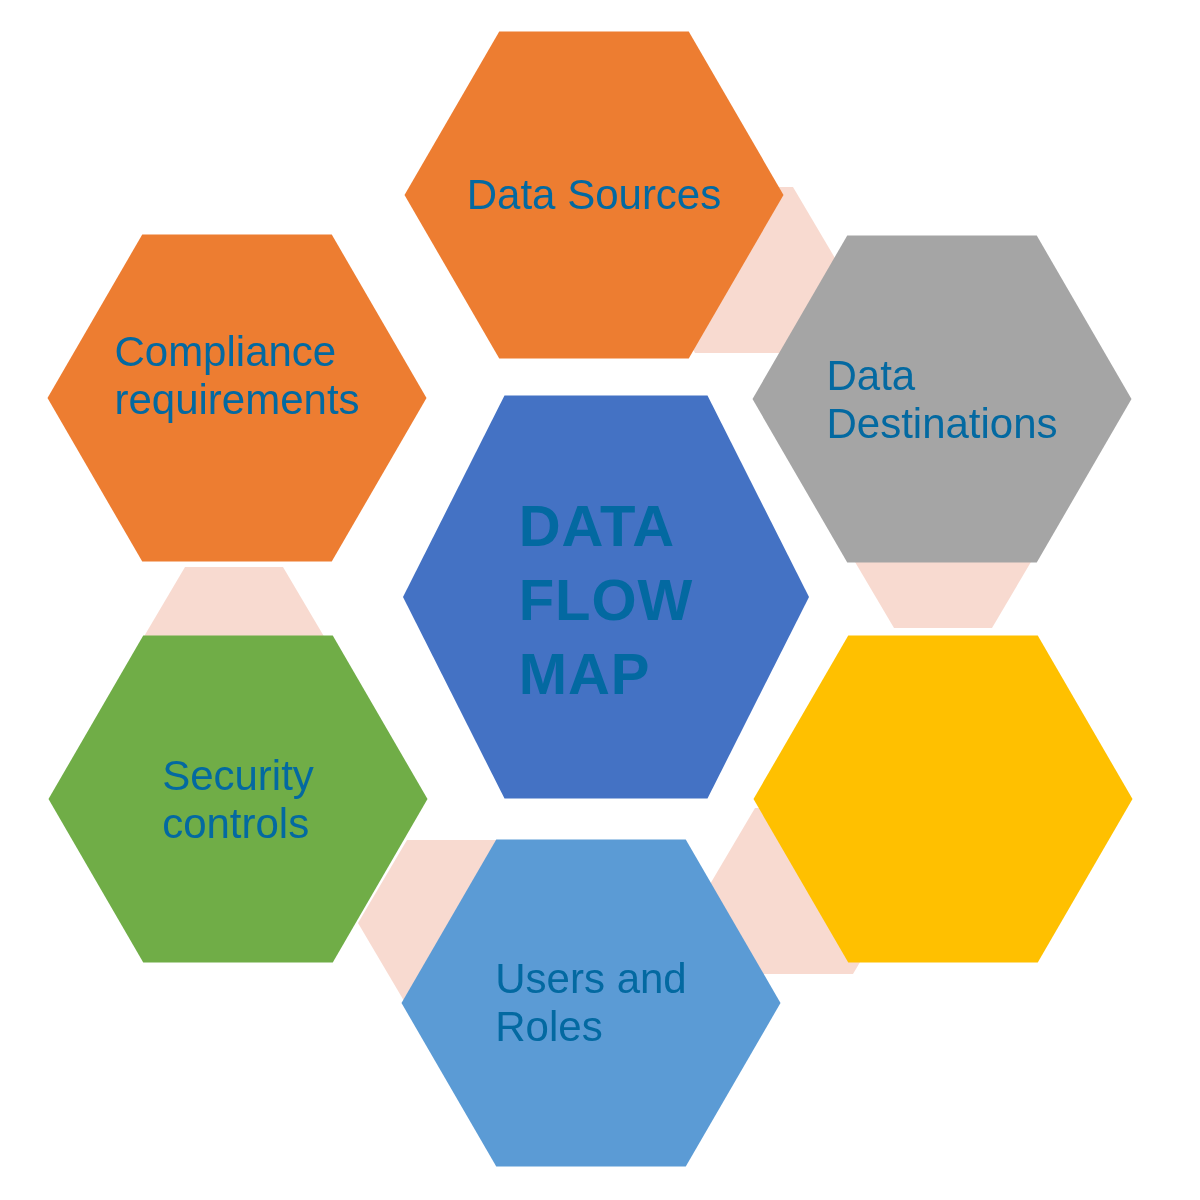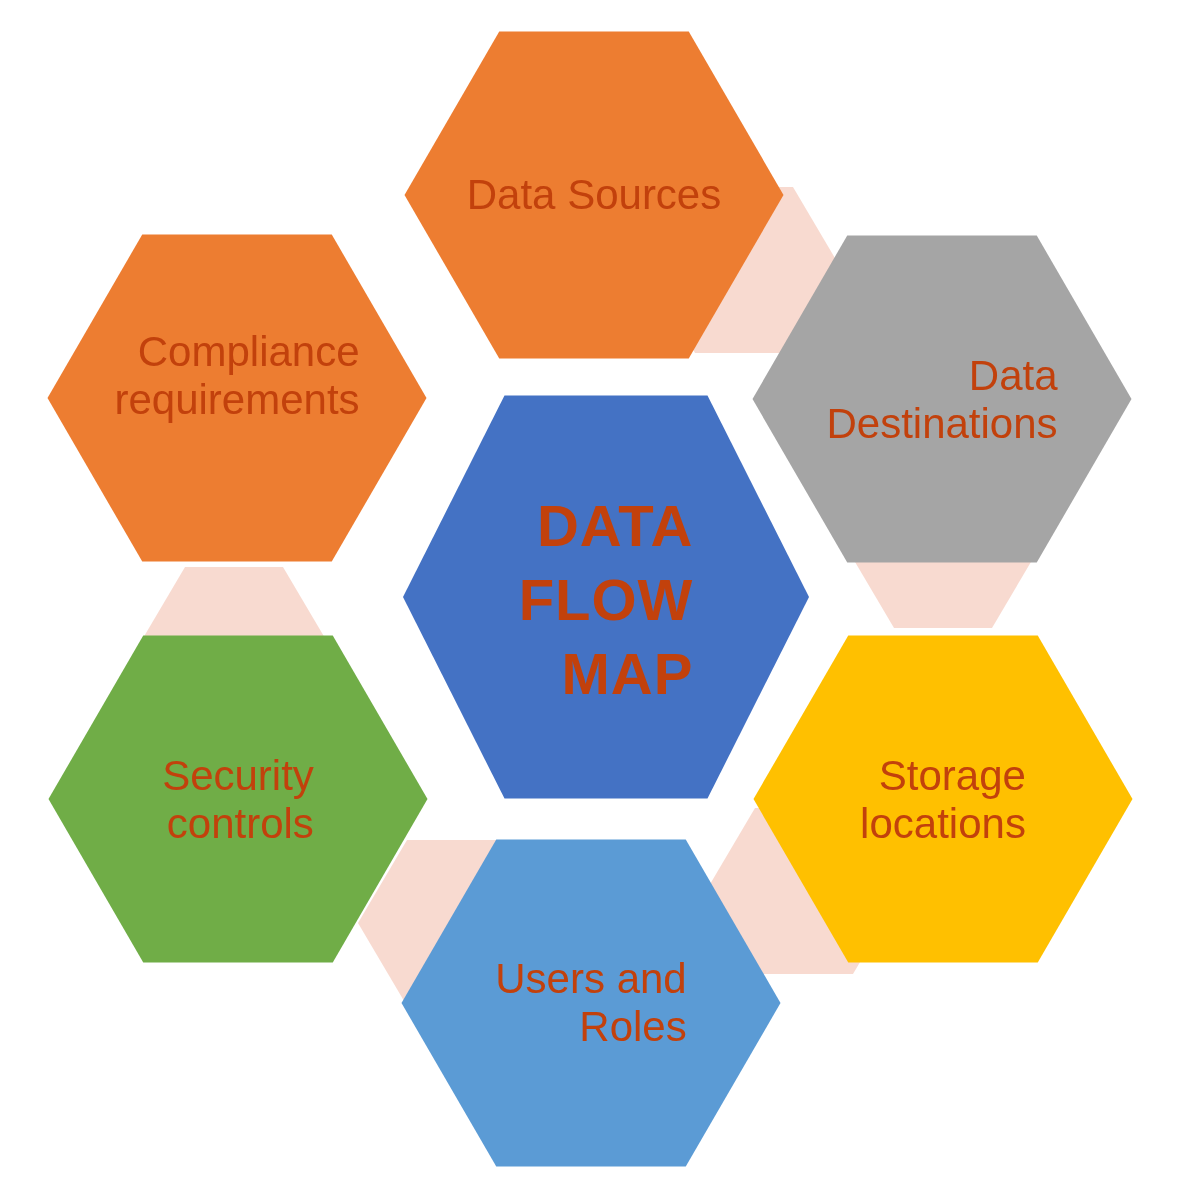--- a/index.html
+++ b/index.html
@@ -18,22 +18,22 @@
   #hex-svg {
     position: absolute;
     left: 0;
     top: 0;
     width: 1200px;
     height: 1200px;
   }
   .hex-label {
     position: absolute;
     transform: translate(-50%, -50%);
-    color: #c2410c;
-    text-align: right;
+    color: #0369a1;
+    text-align: left;
     white-space: pre-line;
     font-size: 42px;
     line-height: 48px;
     pointer-events: none;
   }
   .center-label {
     font-weight: bold;
     font-size: 58px;
     line-height: 74px;
     letter-spacing: 1px;
@@ -64,22 +64,20 @@
 
   <div class="hex-label center-label" style="left:606px; top:600px;">DATA
 FLOW
 MAP</div>
 
   <div class="hex-label" style="left:594px; top:195px;">Data Sources</div>
 
   <div class="hex-label" style="left:942px; top:400px;">Data
 Destinations</div>
 
-  <div class="hex-label" style="left:943px; top:800px;">Storage
-locations</div>
 
   <div class="hex-label" style="left:591px; top:1003px;">Users and
 Roles</div>
 
   <div class="hex-label" style="left:238px; top:800px;">Security
 controls</div>
 
   <div class="hex-label" style="left:237px; top:376px;">Compliance
 requirements</div>
 

